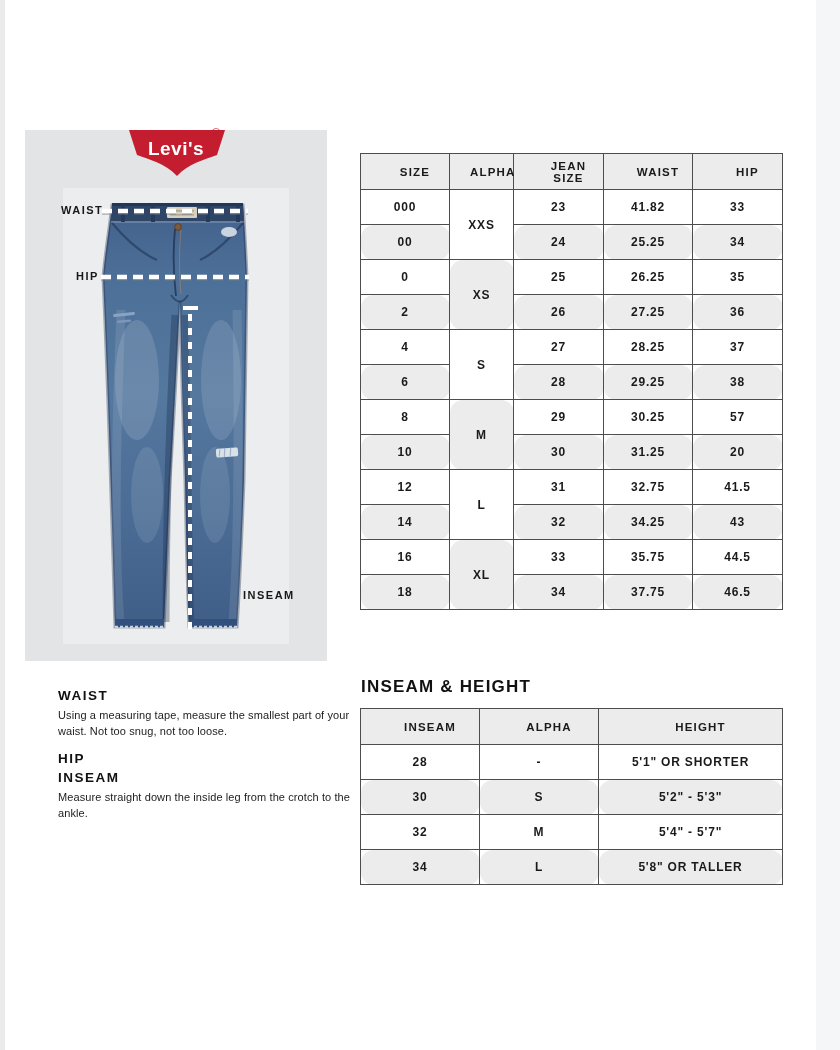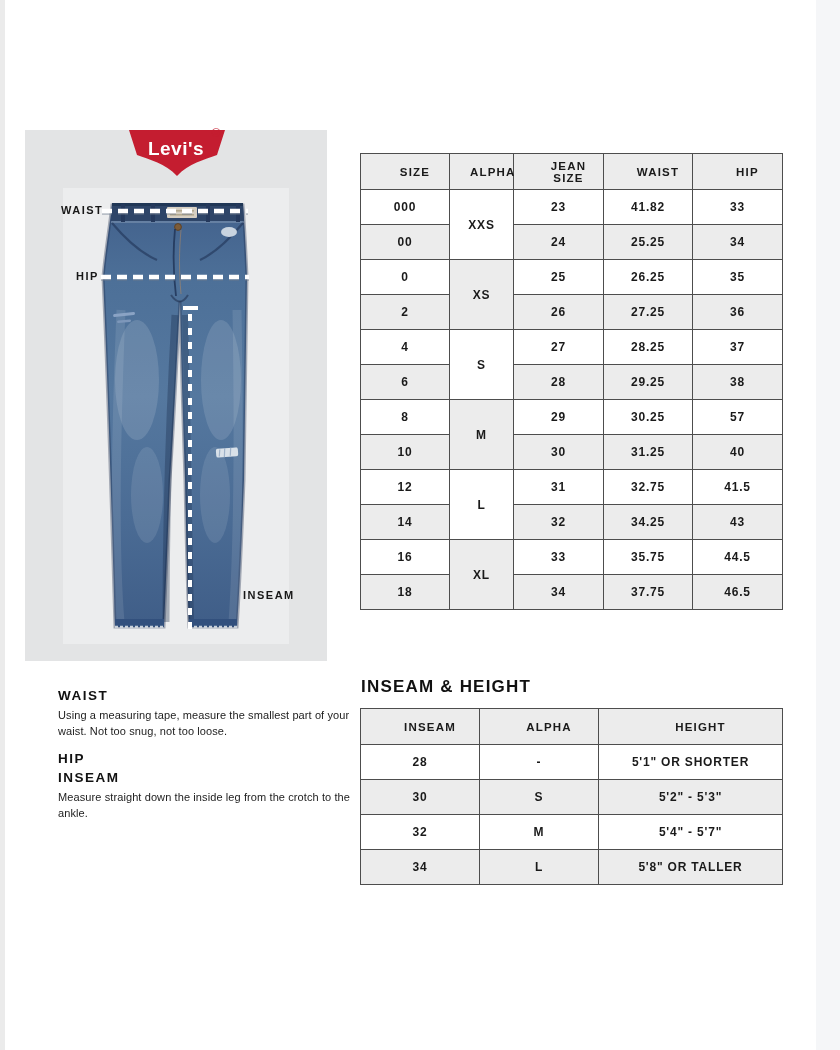--- a/index.html
+++ b/index.html
@@ -26,21 +26,21 @@
   .sec-inseam  { top:677px; }
   .sec-title { font-size:17px; font-weight:700; letter-spacing:1.2px; color:#111; margin:0 0 11px 1px; }
 
   table.szt { border-collapse:collapse; table-layout:fixed; width:422px; }
   table.szt th, table.szt td {
     border:1px solid #4d4d4d; padding:0; text-align:center; vertical-align:middle;
     background:#ffffff; font-weight:700;
   }
   table.szt th { height:36px; font-size:11.5px; letter-spacing:1.2px; background:#ececec; color:#1a1a1a;padding-left:20px; }
   table.szt td { height:35px; font-size:12px;   letter-spacing:0.8px; color:#1a1a1a; }
-  table.szt td.g, table.szt th.g { background:#ececec; }
+  table.szt td.g, table.szt th.g { background:#ececec;border-radius:13px; }
   table.inseam-t td { height:35px; }
 
   
   .defs { position:absolute; left:58px; top:688px; width:302px; }
   .defs h3 { font-size:13.5px; font-weight:700; letter-spacing:1.5px; color:#111; margin:0 0 4px 0; }
   .defs p  { font-size:11px; font-weight:400; letter-spacing:0.1px; line-height:16px; color:#1c1c1c; margin:0 0 12px 0; }
 </style>
 </head>
 <body>
 
@@ -192,21 +192,21 @@
           <td>8</td>
           <td rowspan="2" class="g">M</td>
           <td>29</td>
           <td>30.25</td>
           <td>57</td>
         </tr>
         <tr>
           <td class="g">10</td>
           <td class="g">30</td>
           <td class="g">31.25</td>
-          <td class="g">40</td>
+          <td class="g">20</td>
         </tr>
         <tr>
           <td>12</td>
           <td rowspan="2">L</td>
           <td>31</td>
           <td>32.75</td>
           <td>41.5</td>
         </tr>
         <tr>
           <td class="g">14</td>

